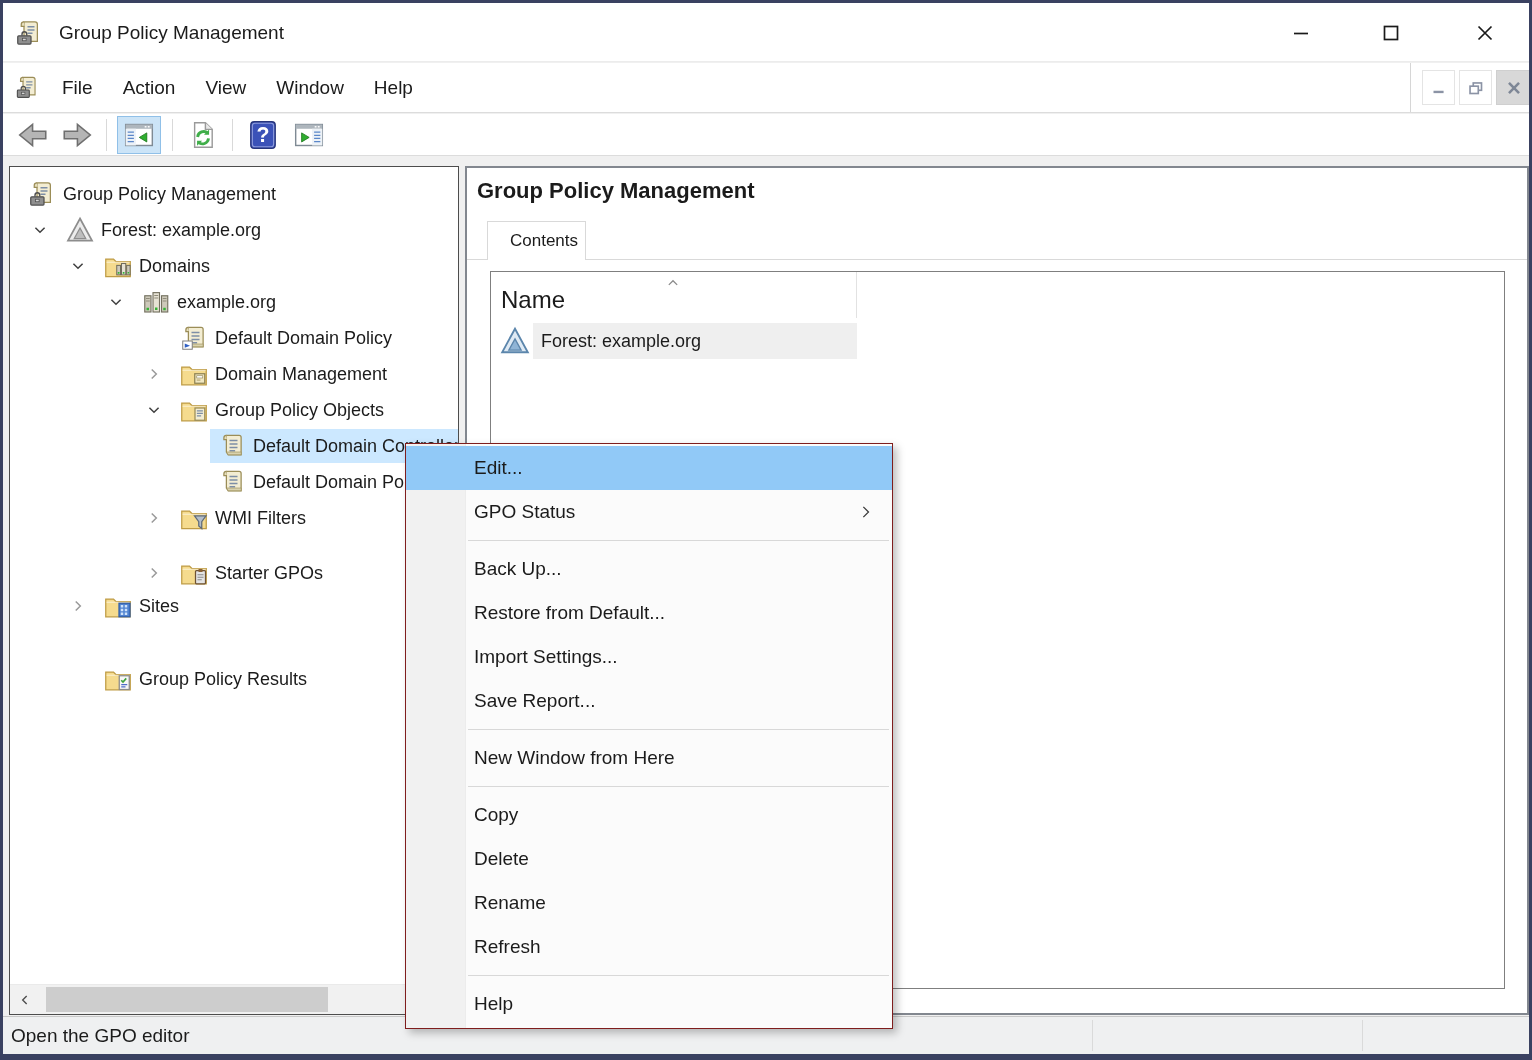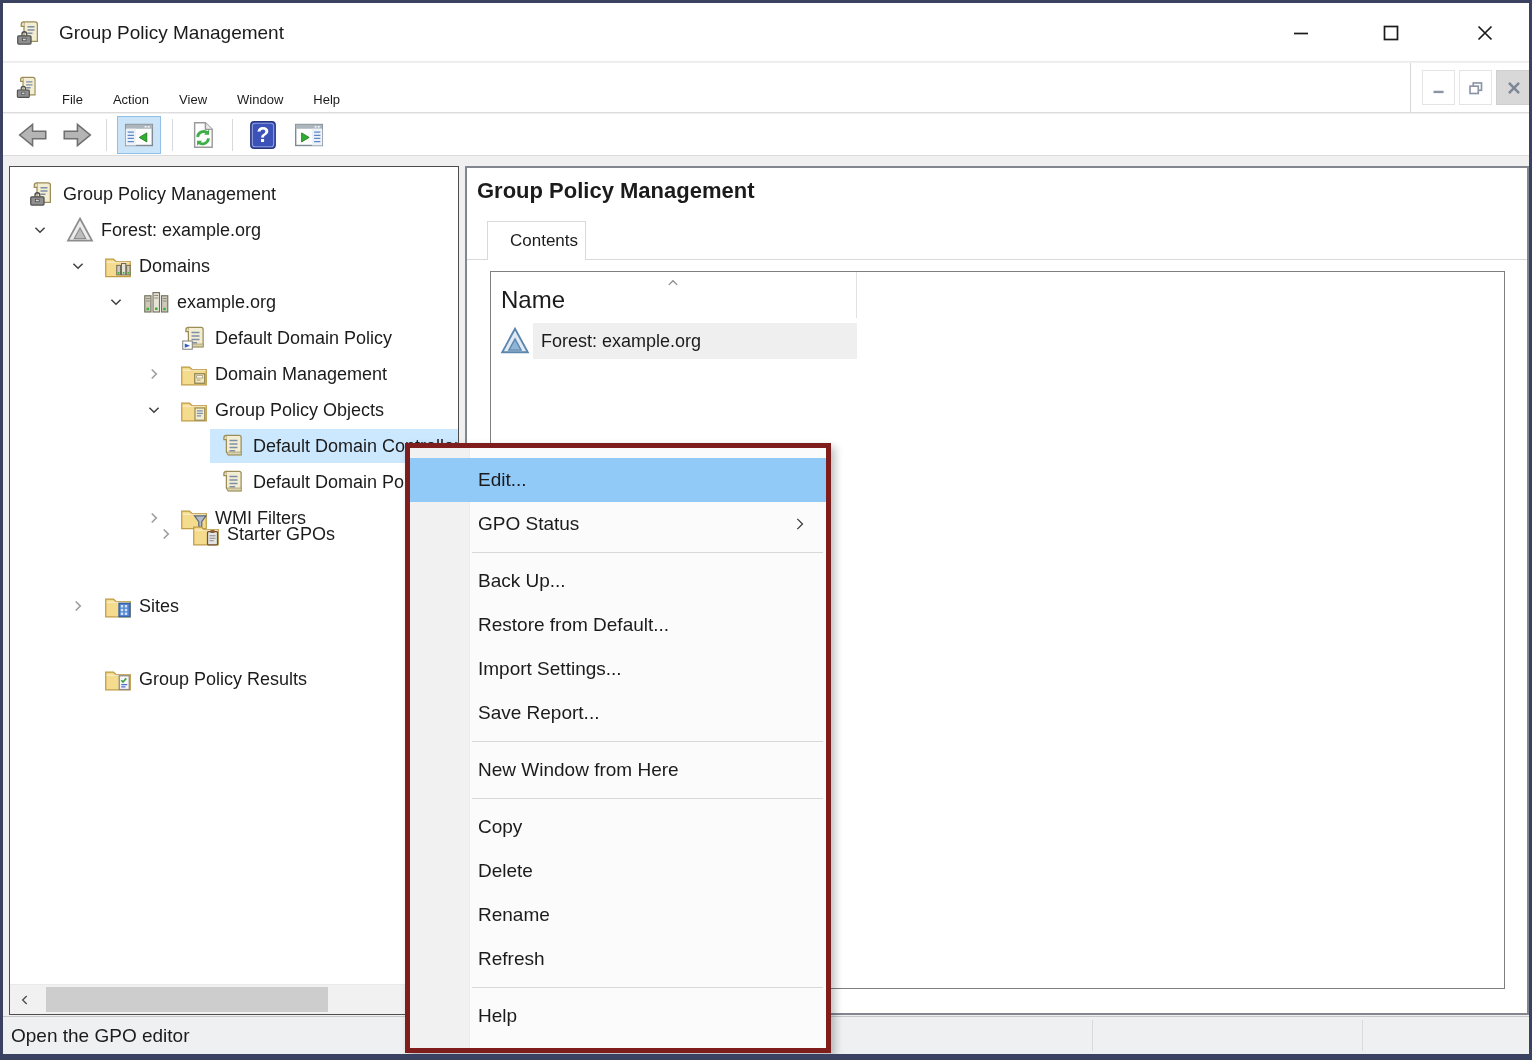--- a/index.html
+++ b/index.html
@@ -15,21 +15,21 @@
   
   .titlebar{position:absolute;left:0;top:0;right:0;height:59px;background:#fff;border-bottom:1px solid #ececec;}
   .titlebar .app-icon{position:absolute;left:11px;top:15px;width:30px;height:30px;}
   .titlebar .title{position:absolute;left:56px;top:0;height:59px;line-height:59px;font-size:19px;}
   .cap-btn{position:absolute;top:4px;width:52px;height:52px;display:flex;align-items:center;justify-content:center;cursor:default;}
   .cap-btn svg{width:30px;height:30px;}
   
   .menubar{position:absolute;left:0;top:60px;right:0;height:50px;background:#fff;border-bottom:1px solid #dcdcdc;}
   .menubar .app-icon-sm{position:absolute;left:11px;top:11px;width:27px;height:27px;}
   .menu-items{position:absolute;left:44px;top:0;height:49px;display:flex;align-items:center;}
-  .menu-item-top{padding:12px 15px;font-size:13px;height:49px;line-height:49px;cursor:default;}
+  .menu-item-top{padding:0 15px;font-size:19px;height:49px;line-height:49px;cursor:default;}
   .mdi-sep{position:absolute;left:1407px;top:0;width:1px;height:49px;background:#d6d6d6;}
   .mdi-btn{position:absolute;top:7px;width:33px;height:35px;background:#fff;border:1px solid #e4e4e4;display:flex;align-items:center;justify-content:center;}
   .mdi-btn svg{width:22px;height:22px;}
   .mdi-btn.disabled{background:#d8d8d8;border-color:#cfcfcf;}
   
   .toolbar{position:absolute;left:0;top:111px;right:0;height:42px;background:#fff;border-bottom:1px solid #dcdcdc;}
   .tb-icon{position:absolute;top:3px;width:36px;height:36px;display:flex;align-items:center;justify-content:center;}
   .tb-icon svg{width:34px;height:34px;}
   .tb-btn-active{border:1px solid #90c0e8;background:#cce4f7;width:44px;height:38px;top:2px;}
   .tb-sep{position:absolute;top:5px;width:1px;height:32px;background:#d9d9d9;}
@@ -56,22 +56,22 @@
   .lv-header .sort{position:absolute;left:172px;top:0px;width:20px;height:16px;}
   .lv-header .sort svg{width:20px;height:20px;}
   .lv-header .col-label{position:absolute;left:10px;top:14px;font-size:24px;}
   .col-sep{position:absolute;left:365px;top:0;width:1px;height:46px;background:#e2e2e2;}
   .lv-row{position:absolute;left:0;right:0;top:50px;height:38px;}
   .lv-row .sel{position:absolute;left:42px;width:324px;top:1px;height:36px;background:#efefef;}
   .lv-row .lv-icon{position:absolute;left:8px;top:3px;width:32px;height:32px;}
   .lv-row .lv-icon svg{width:32px;height:32px;}
   .lv-row .lv-label{position:absolute;left:50px;top:0;height:38px;line-height:38px;font-size:18px;}
   
-  .context-menu{position:absolute;left:402px;top:440px;width:426px;background:#fbfbfb;border:5px solid #7f1d1d;
-      box-shadow:4px 4px 8px rgba(0,0,0,.25);z-index:10;padding:10px 0;}
+  .context-menu{position:absolute;left:402px;top:440px;width:488px;background:#fbfbfb;border:1px solid #7f1d1d;
+      box-shadow:4px 4px 8px rgba(0,0,0,.25);z-index:10;padding:2px 0;}
   .context-menu .gutter{position:absolute;left:0;top:0;bottom:0;width:60px;background:#f1f1f1;border-right:1px solid #ececec;}
   .cm-item{position:relative;height:44px;line-height:44px;padding-left:68px;font-size:19px;cursor:default;}
   .cm-item.hl{background:#91c9f7;}
   .cm-sub{position:absolute;right:16px;top:12px;width:20px;height:20px;}
   .cm-sub svg{width:20px;height:20px;}
   .cm-sep{height:13px;position:relative;}
   .cm-sep::after{content:"";position:absolute;left:62px;right:3px;top:6px;height:1px;background:#d8d8d8;}
   
   .statusbar{position:absolute;left:0;right:0;bottom:0;height:38px;background:#eff0f1;border-top:1px solid #c8c8c8;}
   .statusbar .msg{position:absolute;left:8px;top:0;height:37px;line-height:37px;font-size:19px;}
@@ -373,21 +373,21 @@
         </span>
         <span class="tree-icon" style="left: 169px;">
           <svg viewBox="0 0 24 24">
             <path d="M2.2 6.4h6.2l1.9 2H21.8v12.2H2.2z" fill="#f5db8e" stroke="#bf9c45"></path>
             <path d="M2.8 9h18.6" stroke="#fff" stroke-width=".9" opacity=".55"></path>
             <path d="M12.4 10.2h9.2l-3.4 4.7v5.5l-2.4-2.1v-3.4z" fill="#b3bdc9" stroke="#5f6b79"></path>
           </svg>
         </span>
         <span class="tree-label" style="left: 205px;">WMI Filters</span>
       </div>
-      <div class="tree-row" style="top: 349px; margin-left: 12px;">
+      <div class="tree-row" style="top: 388px;">
         <span class="tree-chevron" style="left: 134px;">
           <svg viewBox="0 0 24 24">
             <path d="M9.3 6.5 14.8 12l-5.5 5.5" fill="none" stroke="#9a9a9a" stroke-width="1.8"></path>
           </svg>
         </span>
         <span class="tree-icon" style="left: 169px;">
           <svg viewBox="0 0 24 24">
             <path d="M2.2 6.4h6.2l1.9 2H21.8v12.2H2.2z" fill="#f5db8e" stroke="#bf9c45"></path>
             <path d="M2.8 9h18.6" stroke="#fff" stroke-width=".9" opacity=".55"></path>
             <rect x="13.2" y="10" width="8" height="10.6" rx=".8" fill="#e4e4e4" stroke="#6e5233"></rect>

